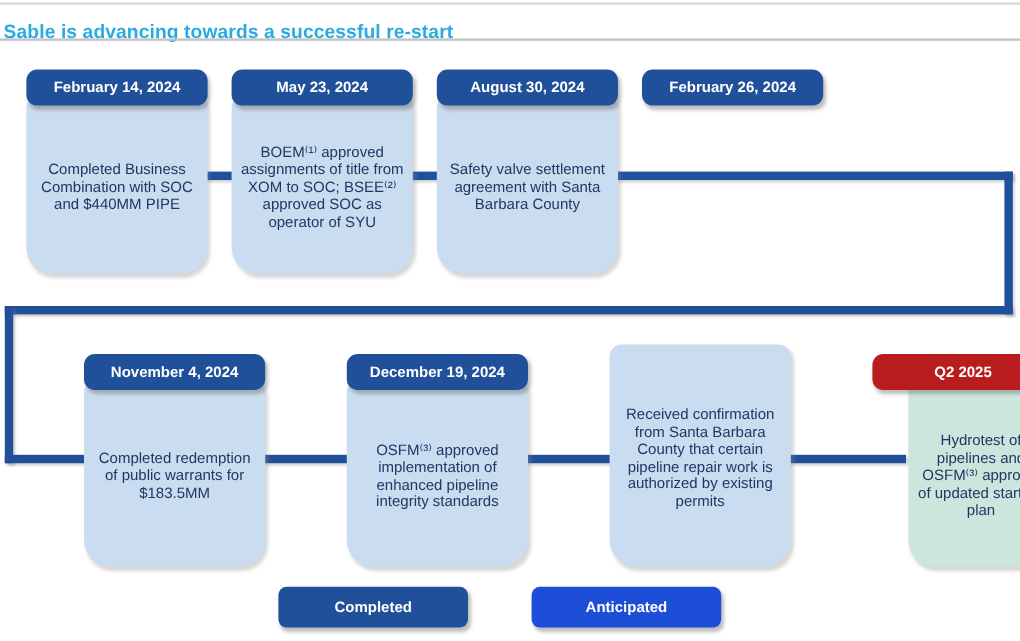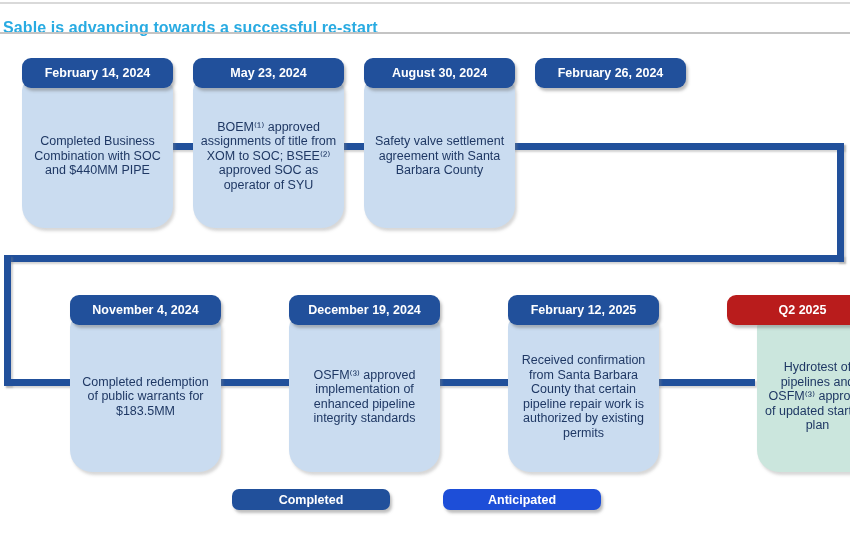--- a/index.html
+++ b/index.html
@@ -92,21 +92,21 @@
   }
   .completed  .card-header { background: #21509b; }
   .completed  .card-body   { background: #cadcf0; }
   .anticipated .card-header { background: #b91c1c; }
   .anticipated .card-body   { background: #cbe6dd; margin-left: 30px; }
   
   .legend-pill {
     position: absolute;
     top: 489px;
     width: 158px;
-    height: 21px;
+    height: 34px;
     border-radius: 7px;
     display: flex;
     align-items: center;
     justify-content: center;
     color: #ffffff;
     font-size: 12.5px;
     font-weight: bold;
     z-index: 2;
     box-shadow: 2px 3px 3px rgba(110,110,110,0.45);
   }
@@ -147,21 +147,20 @@
 <div id="row-2" class="row">
   <div class="card completed">
     <div class="card-header">November 4, 2024</div>
     <div class="card-body">Completed redemption of public warrants for $183.5MM</div>
   </div>
   <div class="card completed">
     <div class="card-header">December 19, 2024</div>
     <div class="card-body">OSFM⁽³⁾ approved implementation of enhanced pipeline integrity standards</div>
   </div>
   <div class="card completed">
-    <div class="card-header">February 12, 2025</div>
     <div class="card-body">Received confirmation from Santa Barbara County that certain pipeline repair work is authorized by existing permits</div>
   </div>
   <div class="card anticipated">
     <div class="card-header">Q2 2025</div>
     <div class="card-body">Hydrotest of pipelines and OSFM⁽³⁾ approval of updated start-up plan</div>
   </div>
   <div class="card anticipated">
     <div class="card-header">Q2 2025</div>
     <div class="card-body">Production restart</div>
   </div>

